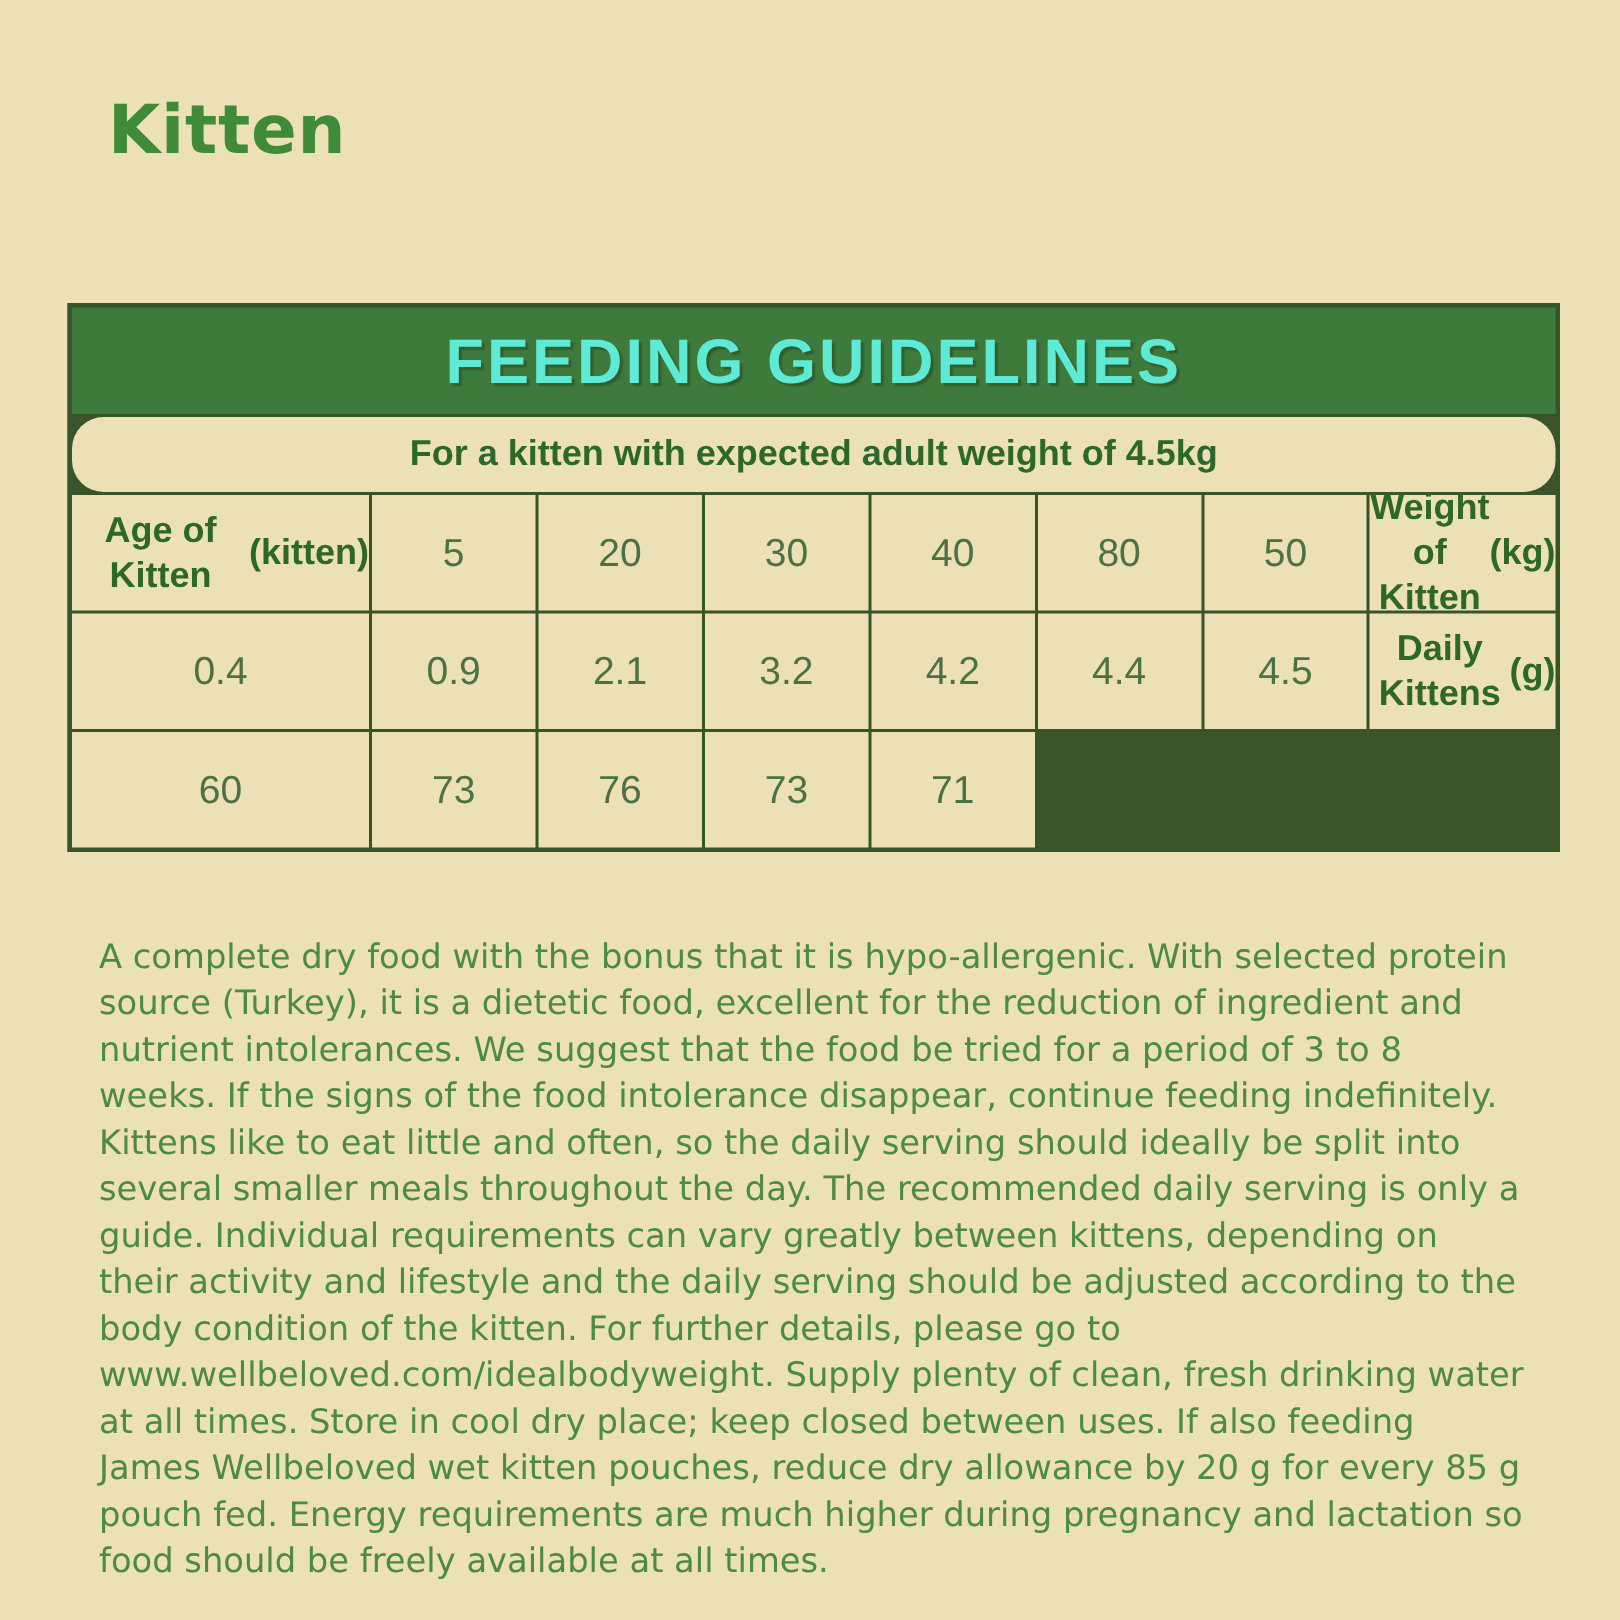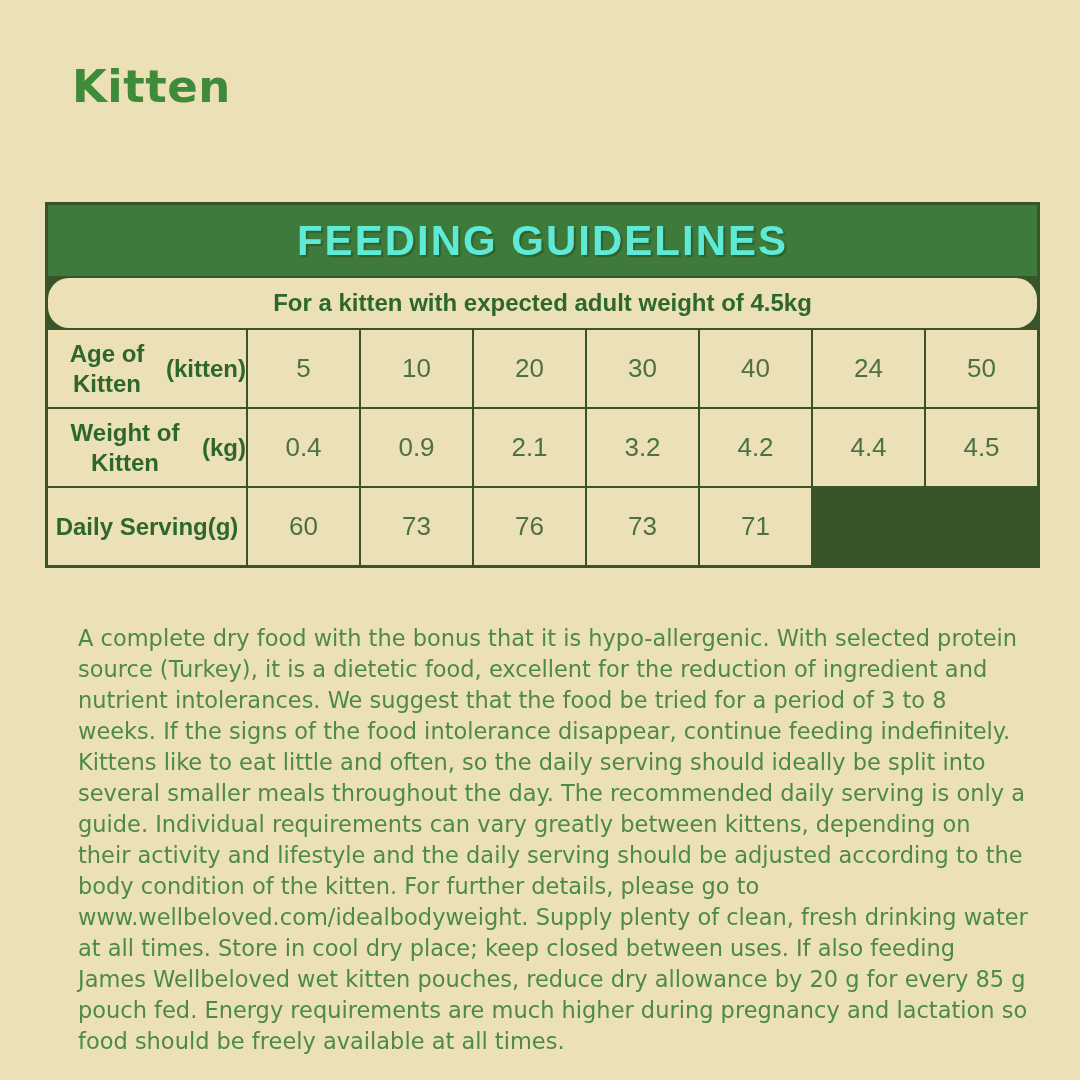--- a/index.html
+++ b/index.html
@@ -73,21 +73,21 @@
     font-weight: bold;
     font-size: 24px;
     color: #2d672c;
   }
   .num {
     font-size: 26px;
     color: #4d7045;
   }
   .description {
     position: absolute;
-    left: 78px;
+    left: 66px;
     top: 600px;
     width: 952px;
     font-family: "DejaVu Sans", sans-serif;
     font-size: 22.5px;
     line-height: 31px;
     color: #4c8a45;
     text-align: left;
   }
 </style>
 </head>
@@ -103,41 +103,40 @@
 
   <div class="cell sub-band">
     <span class="subtitle-text">For a kitten with expected adult weight of 4.5kg</span>
   </div>
 
   <div class="cell row-label">
     <span>Age of Kitten</span>
     <span>(kitten)</span>
   </div>
   <div class="cell num">5</div>
-  <div class="cell num">10</div>
   <div class="cell num">20</div>
   <div class="cell num">30</div>
   <div class="cell num">40</div>
-  <div class="cell num">24</div>
+  <div class="cell num">80</div>
   <div class="cell num">50</div>
 
   <div class="cell row-label">
     <span>Weight of Kitten</span>
     <span>(kg)</span>
   </div>
   <div class="cell num">0.4</div>
   <div class="cell num">0.9</div>
   <div class="cell num">2.1</div>
   <div class="cell num">3.2</div>
   <div class="cell num">4.2</div>
   <div class="cell num">4.4</div>
   <div class="cell num">4.5</div>
 
   <div class="cell row-label">
-    <span>Daily Serving</span>
+    <span>Daily Kittens</span>
     <span>(g)</span>
   </div>
   <div class="cell num">60</div>
   <div class="cell num">73</div>
   <div class="cell num">76</div>
   <div class="cell num">73</div>
   <div class="cell num">71</div>
 
 </div>
 

